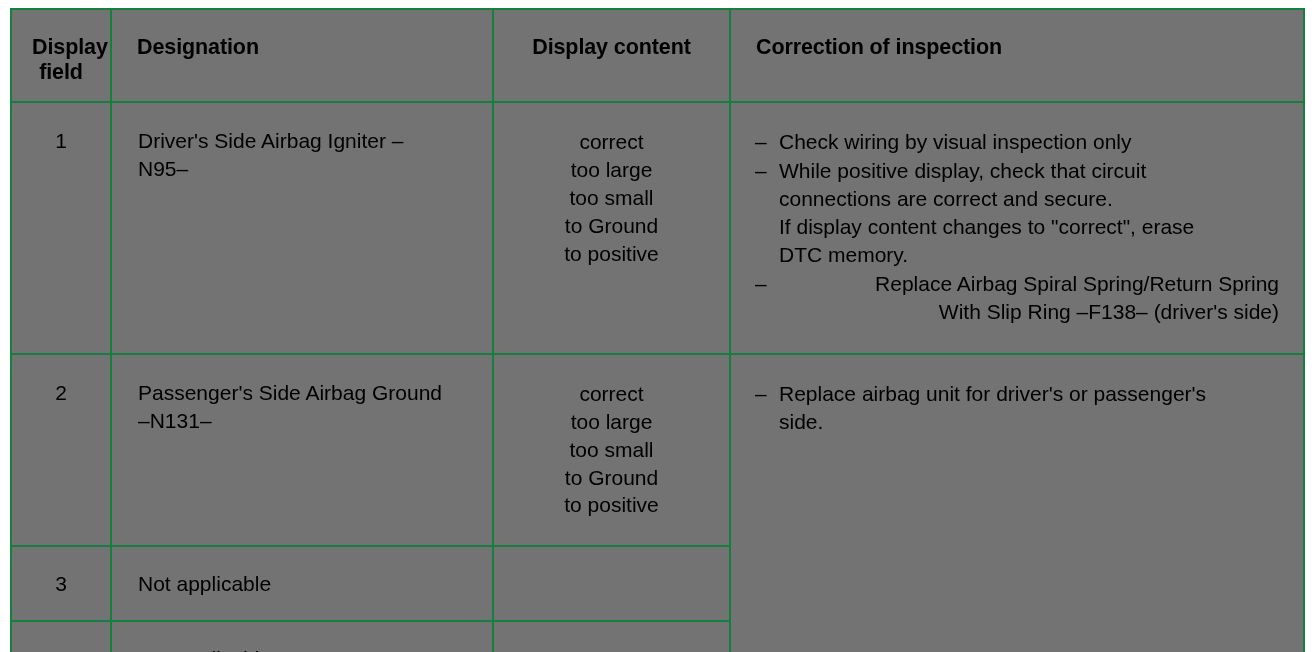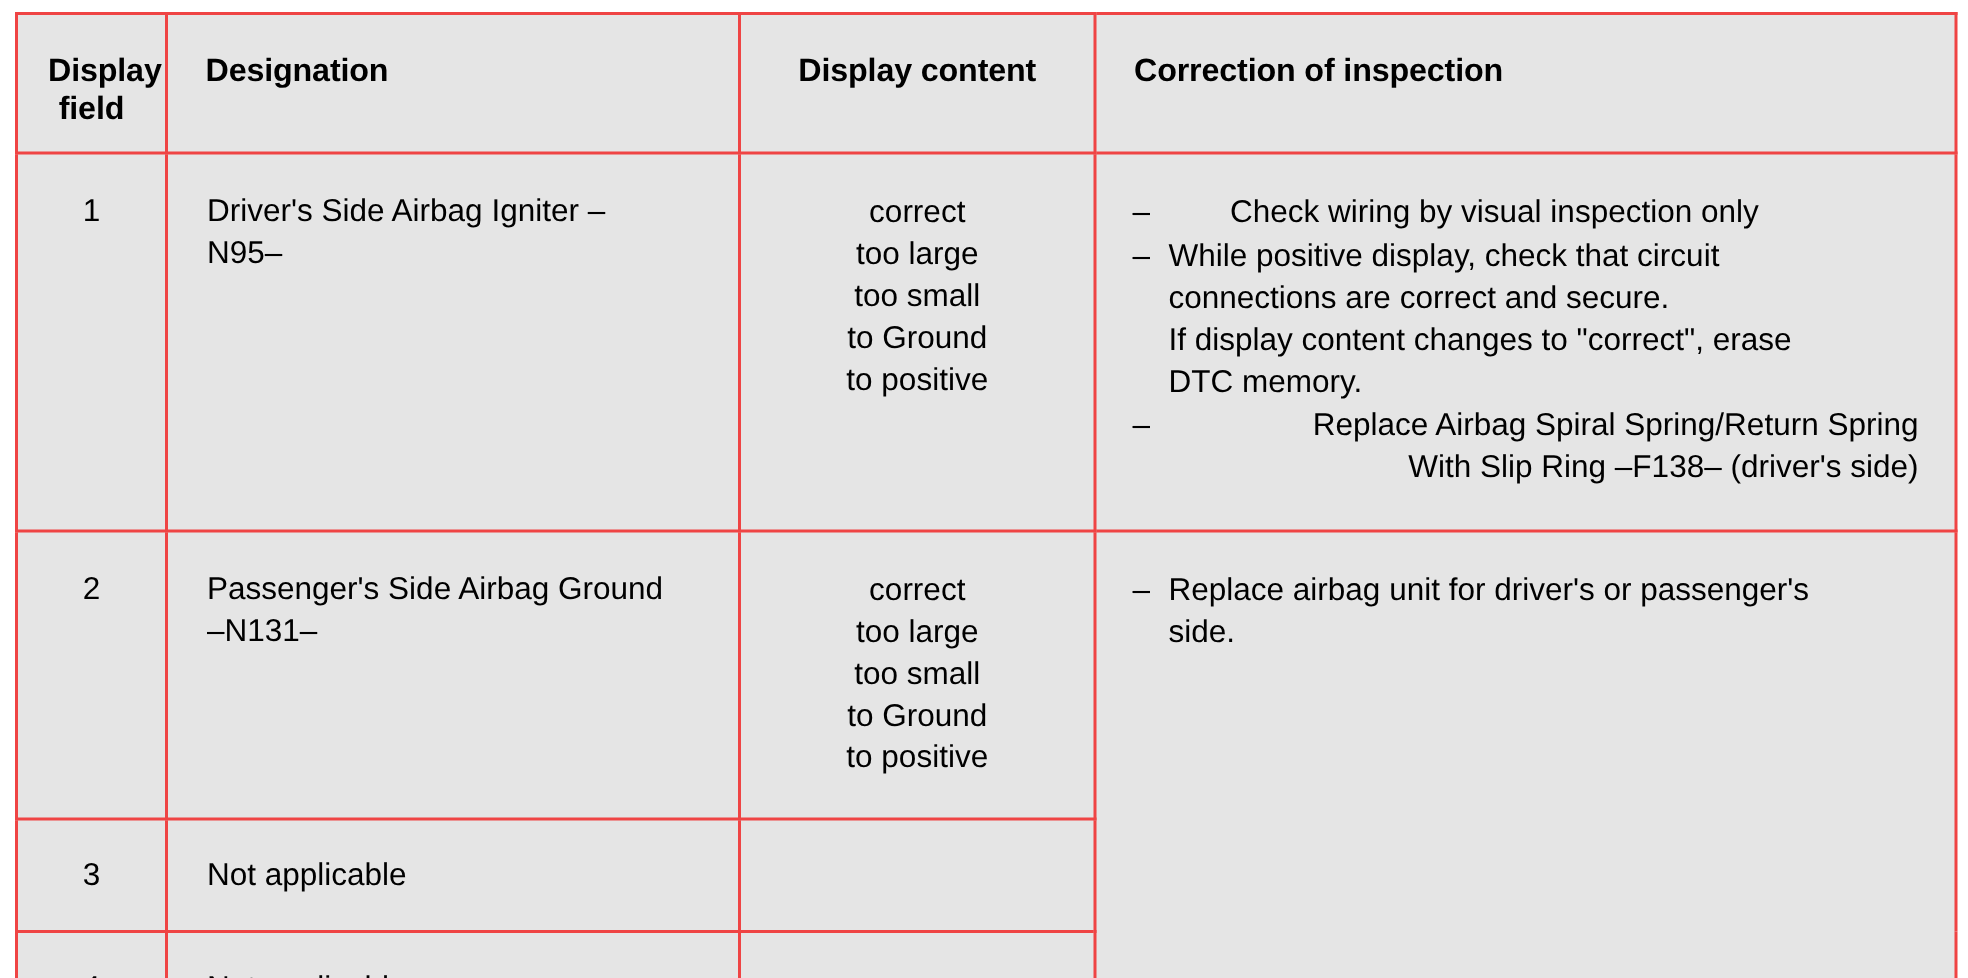--- a/index.html
+++ b/index.html
@@ -26,24 +26,24 @@
     left: 10px;
     top: 8px;
     width: 1293px;
     height: 632px;
     border-collapse: collapse;
     table-layout: fixed;
   }
 
   table.dtc-table td,
   table.dtc-table th {
-    border: 2px solid #ef4444;
+    border: 2px solid #15803d;
     padding: 16px;
     vertical-align: top;
-    background: #e5e5e5;
+    background: #737373;
   }
 
   
   col.c-field    { width: 100px; }
   col.c-desig    { width: 382px; }
   col.c-content  { width: 237px; }
   col.c-corr     { width: 574px; }
 
   
   thead th {
@@ -169,21 +169,21 @@
 too small
 to Ground
 to positive</div>
         </td>
         <td class="c-fix">
           <div class="cell">
             <ul class="fix-list">
                 <li class="fix-item">
                   <span class="fix-dash">–</span>
                   <span class="fix-body">
-                    <span class="line" style="display: block; margin-left: 41px;">Check wiring by visual inspection only</span>
+                    <span class="line" style="display: block;">Check wiring by visual inspection only</span>
                   </span>
                 </li>
                 <li class="fix-item">
                   <span class="fix-dash">–</span>
                   <span class="fix-body">
                     <span class="line" style="display: block;">While positive display, check that circuit
 connections are correct and secure.</span>
                     <span class="line fix-sub-inline" style="display: block;">If display content changes to "correct", erase
 DTC memory.</span>
                   </span>

